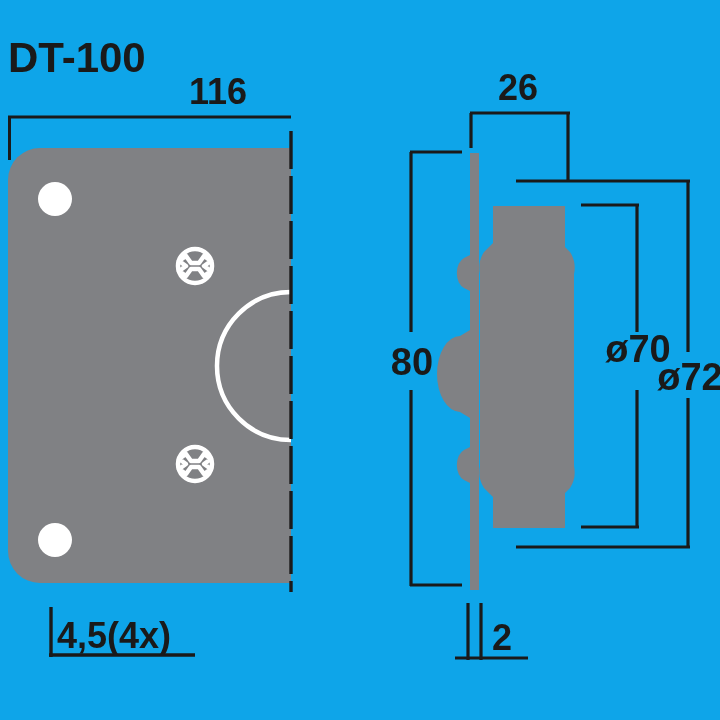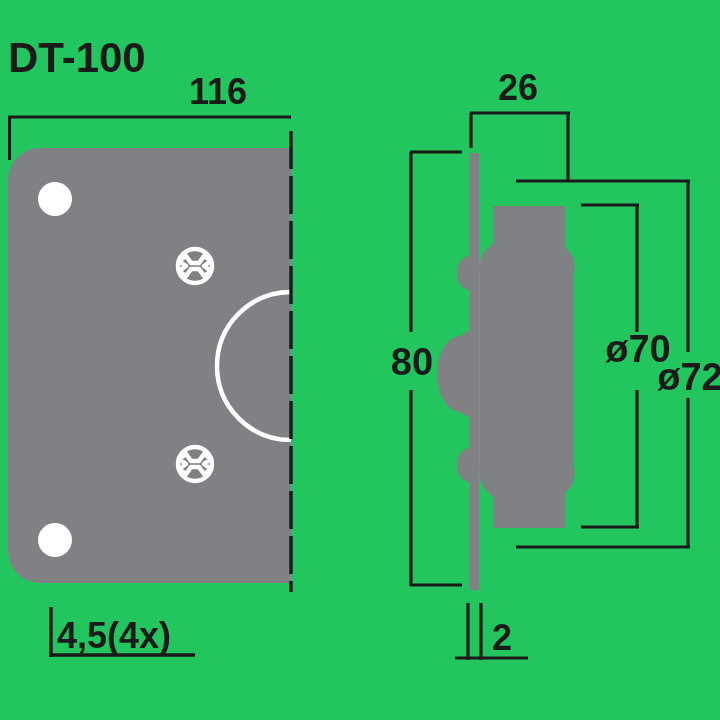--- a/index.html
+++ b/index.html
@@ -10,21 +10,21 @@
   body {
     width: 720px;
     height: 720px;
     font-family: "Liberation Sans", sans-serif;
     overflow: hidden;
   }
   #drawing-root {
     position: relative;
     width: 720px;
     height: 720px;
-    background: #22c55e;
+    background: #0ea5e9;
   }
   svg.tech-drawing {
     display: block;
     width: 720px;
     height: 720px;
   }
   .dim-text {
     font-family: "Liberation Sans", sans-serif;
     font-weight: bold;
     fill: #1a1a1a;

